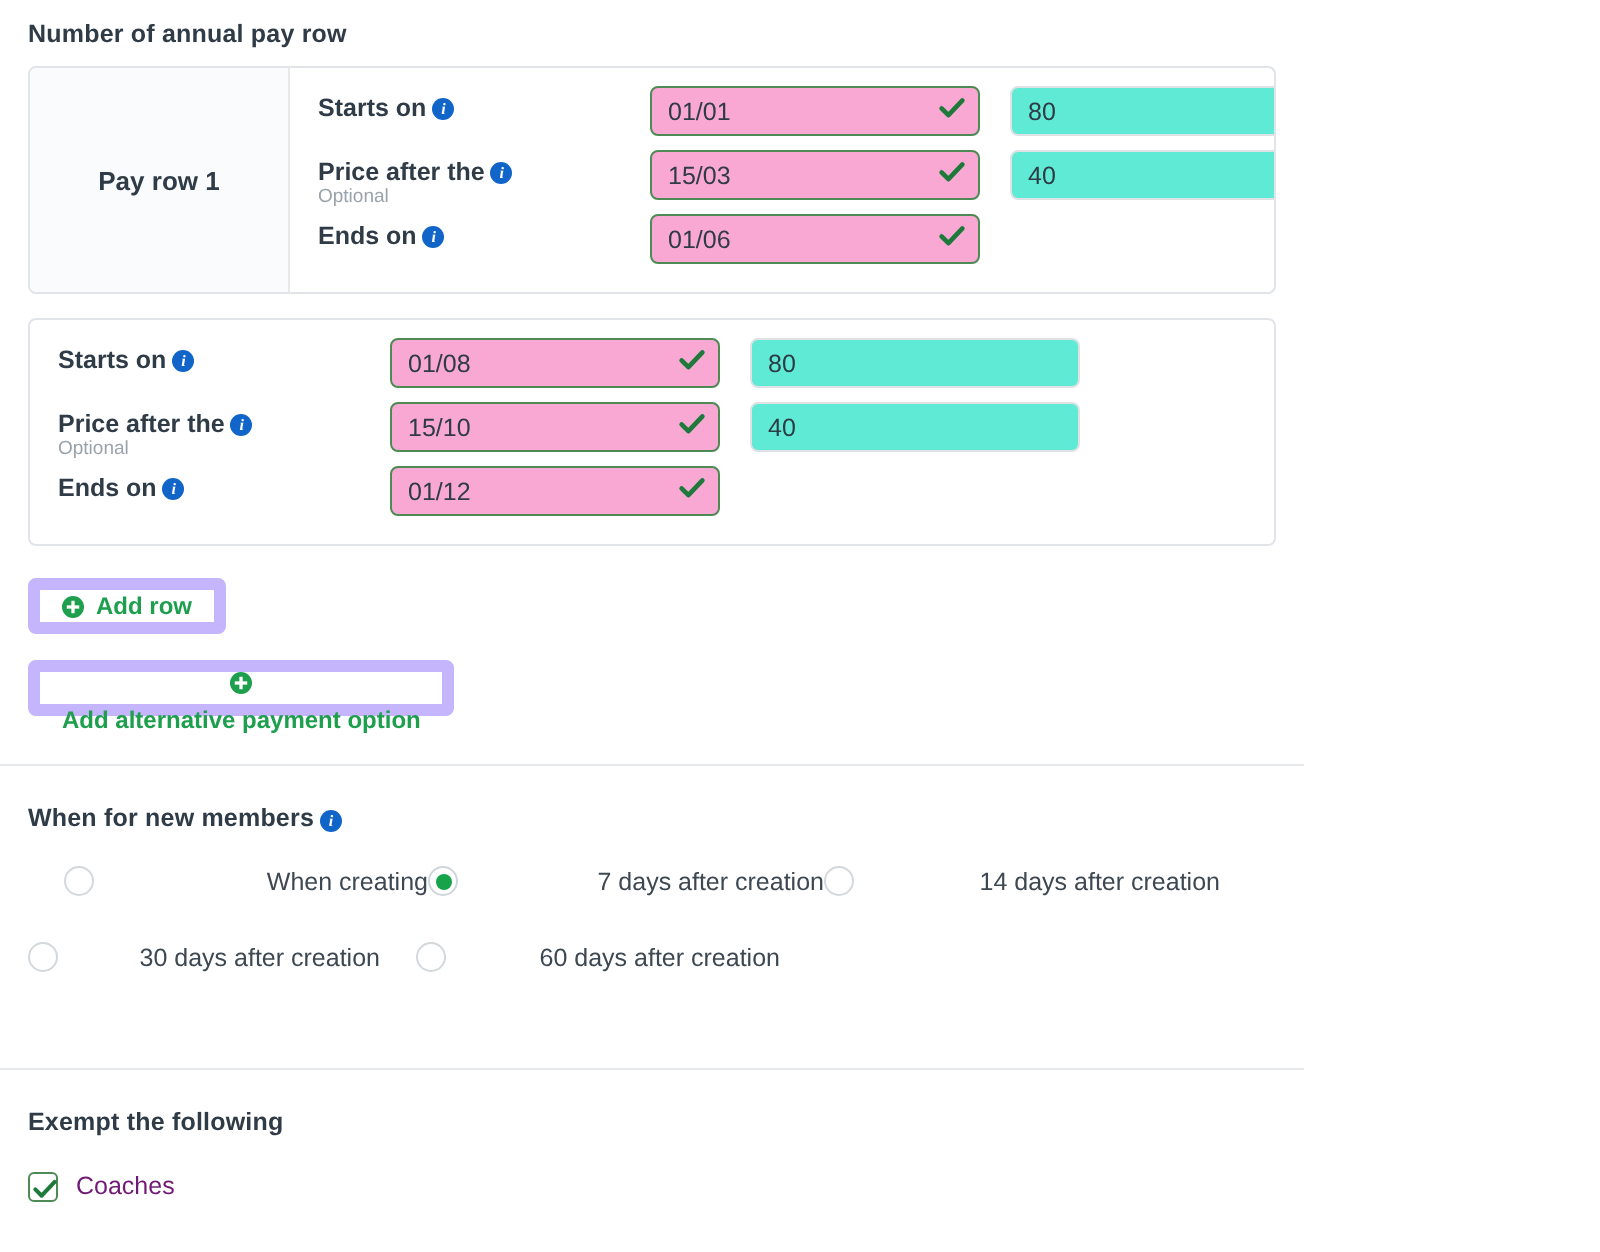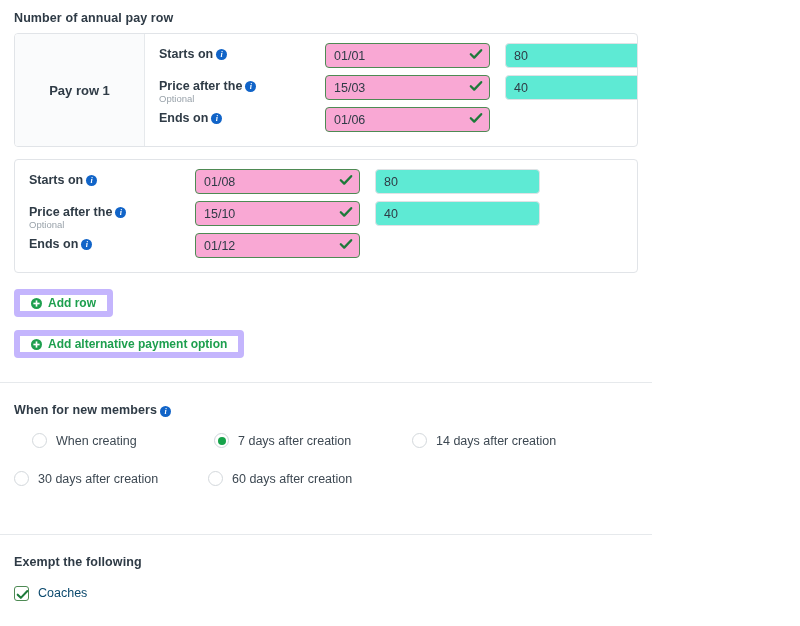--- a/index.html
+++ b/index.html
@@ -150,21 +150,21 @@
     font-family: "Liberation Sans", sans-serif;
     font-size: 12px;
     font-weight: bold;
     padding: 0 11px;
     height: 28px;
     cursor: pointer;
     white-space: nowrap;
   }
   .plus-ico { width: 11px; height: 11px; display: block; }
   .btn-row-1 { margin-top: 4px; }
-  .btn-row-2 { margin-top: 13px; }
+  .btn-row-2 { margin-top: 13px; flex-direction: column; }
 
   
   .divider {
     height: 1px;
     background: #e6e9ec;
     width: 100%;
   }
   .div-1 { margin-top: 24px; }
   .div-2 { margin-top: 29px; }
 
@@ -175,20 +175,21 @@
     flex-wrap: wrap;
     margin-top: 11px;
   }
   .radio-item {
     display: flex;
     align-items: center;
     gap: 9px;
     height: 23px;
     margin-bottom: 15px;
     cursor: pointer;
+    justify-content: space-between;
   }
   .rcol-0 { width: 200px; padding-left: 18px; }
   .rcol-1 { width: 198px; }
   .rcol-2 { width: 198px; }
   .rcol-3 { width: 176px; }
   .radio-dot {
     width: 15px;
     height: 15px;
     border-radius: 50%;
     border: 1px solid #d3d8dc;
@@ -235,21 +236,21 @@
     border-radius: 3px;
     border: 1px solid #dfe2e5;
     background: #ffffff;
     flex: 0 0 15px;
     position: relative;
   }
   .cbox.checked { border-color: #4e8a54; }
   .cbox svg { position: absolute; left: 1px; top: 1px; }
   .check-text {
     font-size: 12.5px;
-    color: #0c4a6e;
+    color: #701a75;
   }
 </style>
 </head>
 <body>
 
 <div class="page">
 
   <div class="section-pad heading-top">
     <span class="section-title">Number of annual pay row</span>
   </div>

